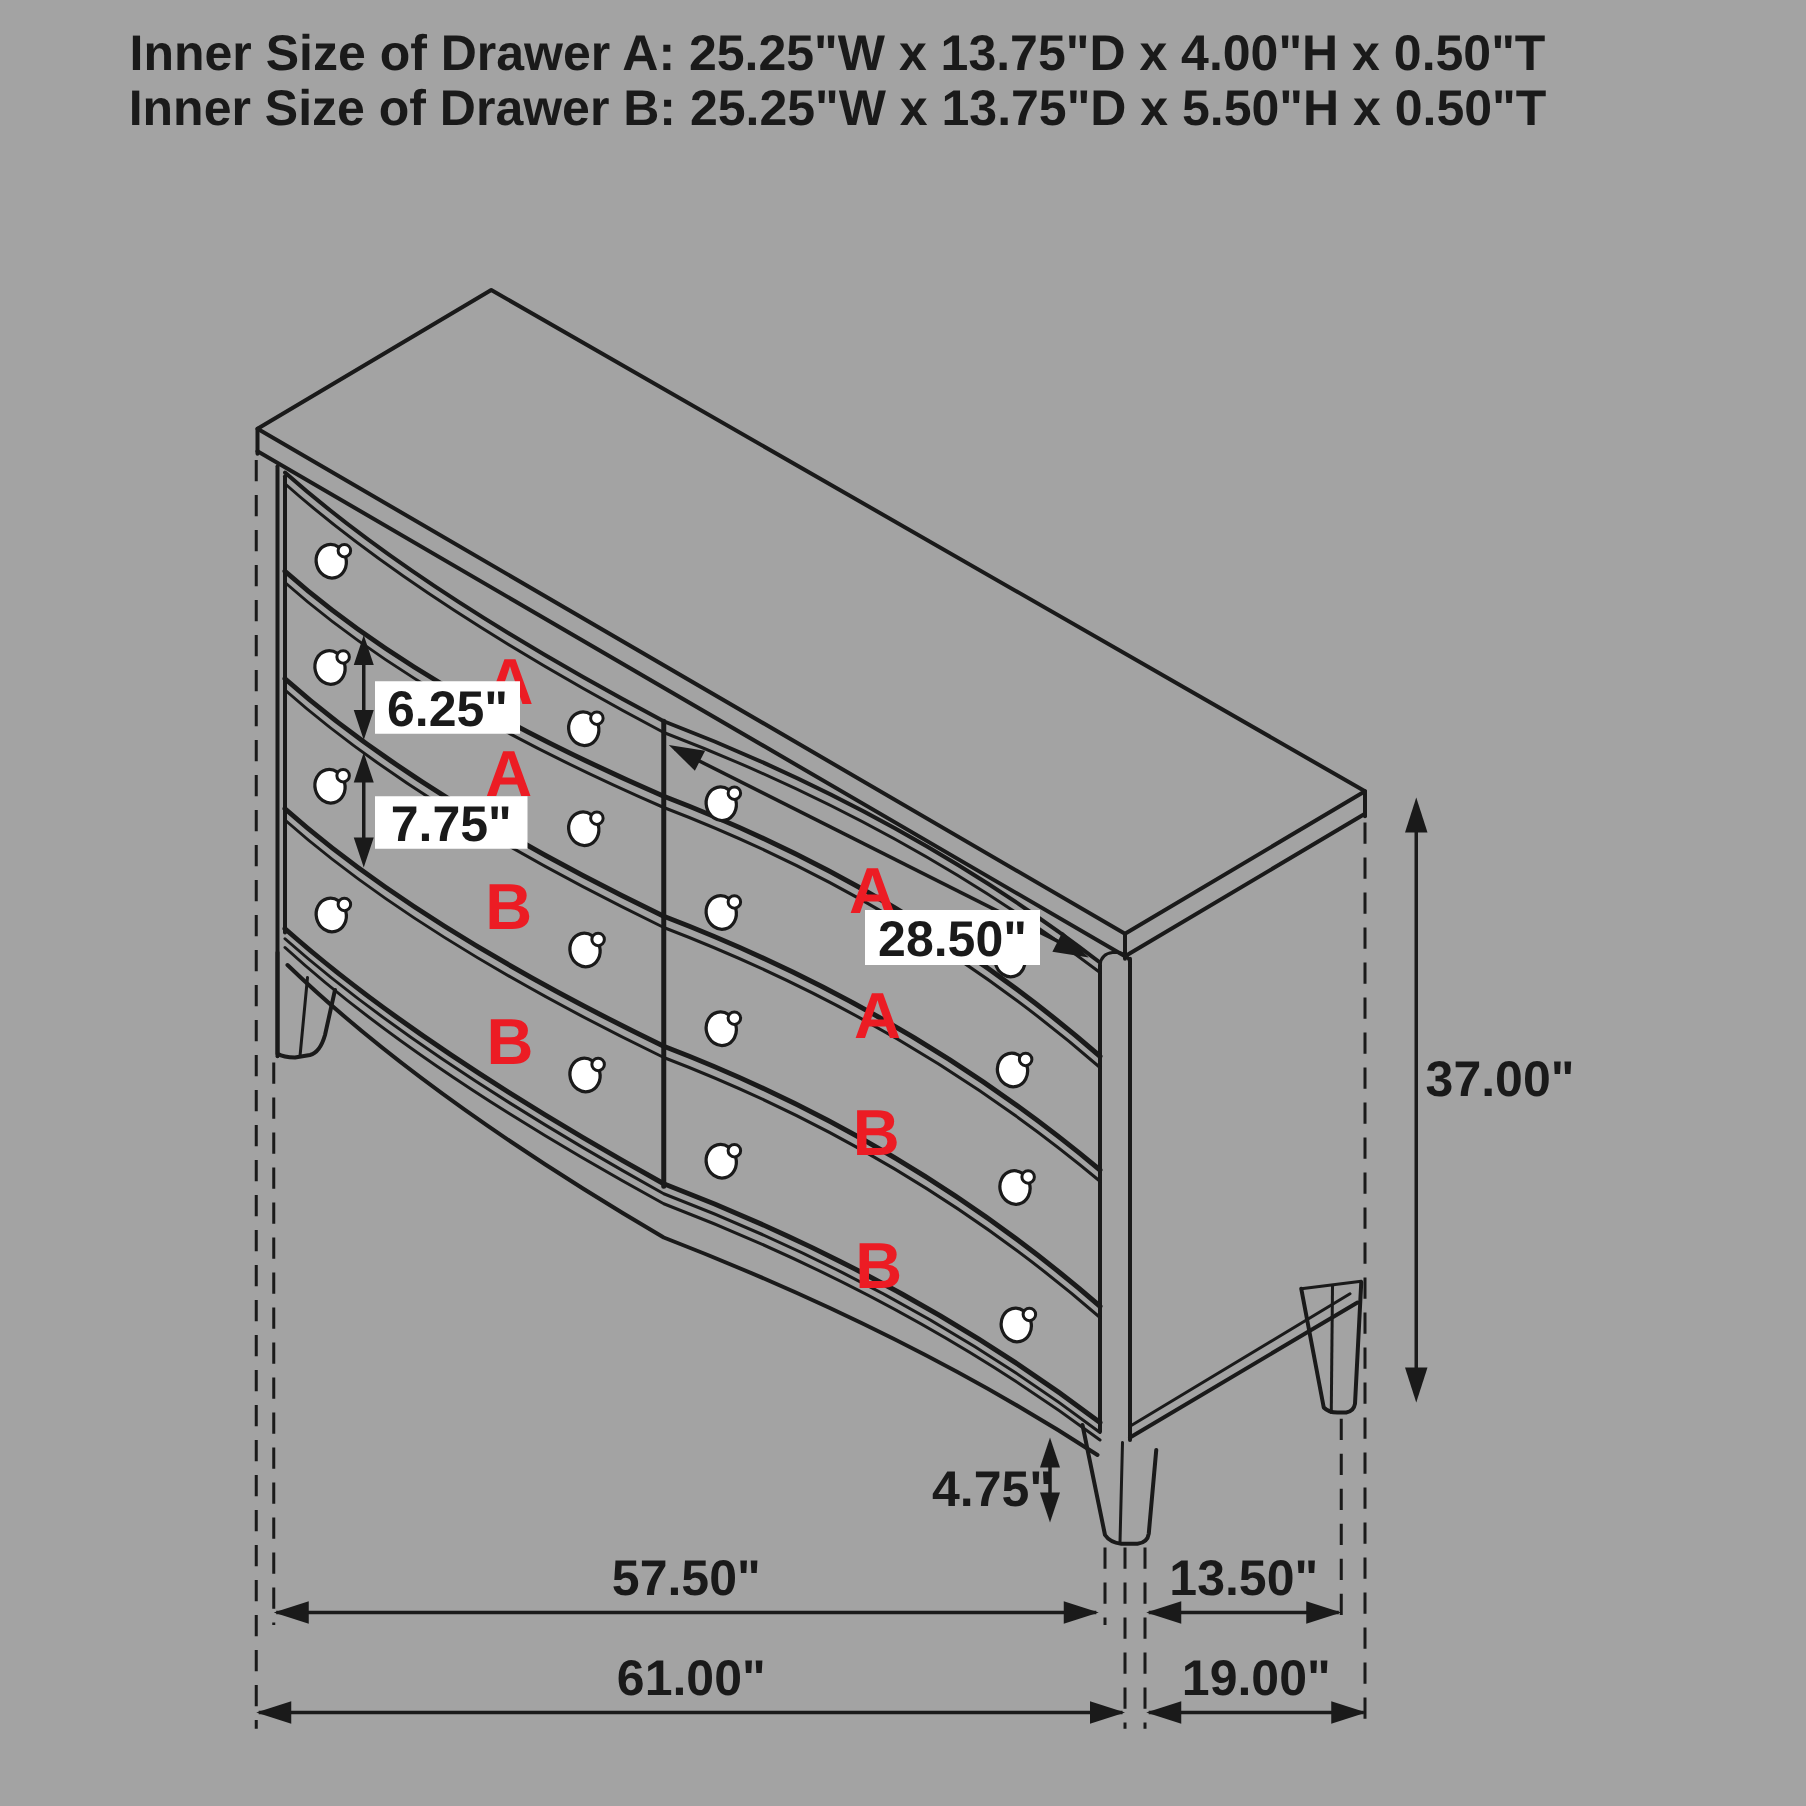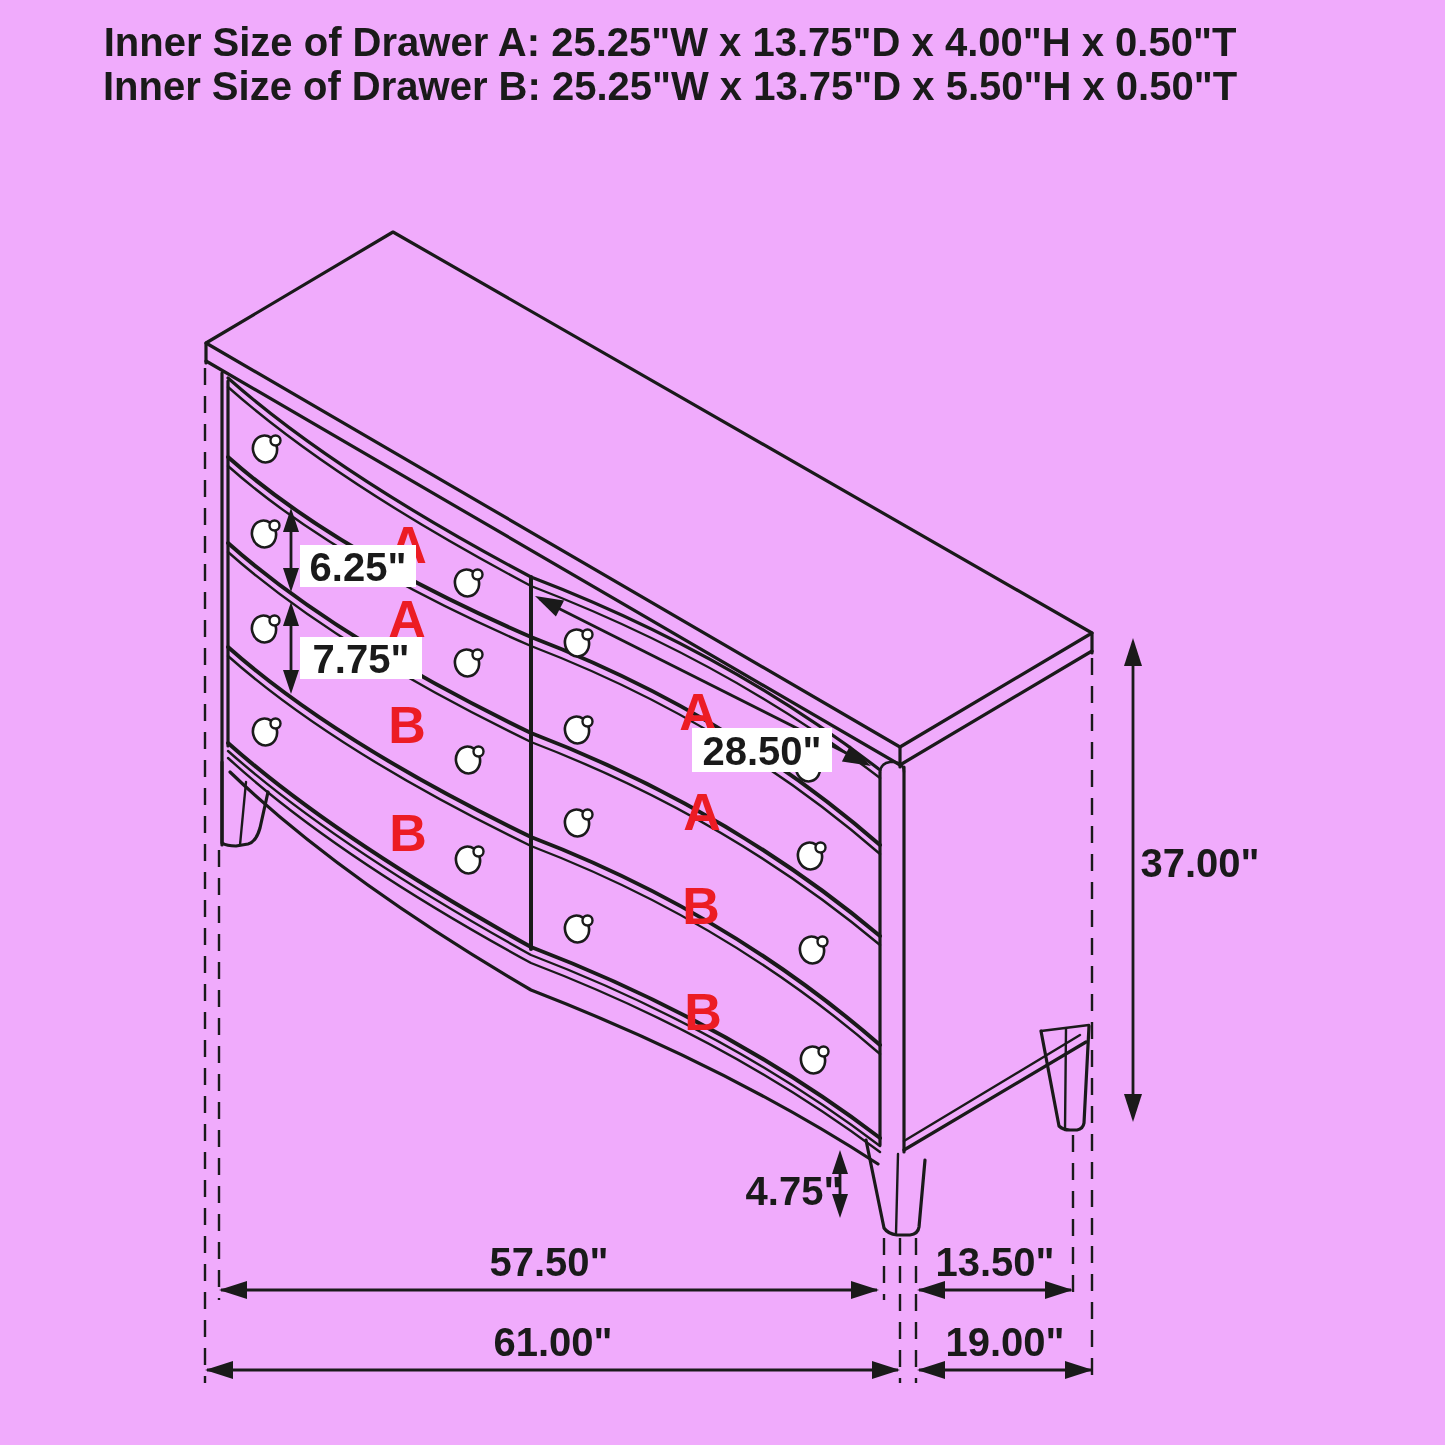--- a/index.html
+++ b/index.html
@@ -1,16 +1,16 @@
 <!DOCTYPE html>
 <html style="--line: #1a1a1a; --red: #ec1c24;"><head>
 <meta charset="utf-8">
 <style>
   html,body{margin:0;padding:0;background:#fff;}
-  .page{width:1445px;height:1445px;background:#f0abfc;position:relative;font-family:"Liberation Sans",sans-serif;}
+  .page{width:1445px;height:1445px;background:#a3a3a3;position:relative;font-family:"Liberation Sans",sans-serif;}
   svg{display:block;}
   .ln2{stroke:var(--line,#1a1a1a);stroke-width:2.4;fill:none;stroke-linecap:round;stroke-linejoin:round;}
   .ln3{stroke:var(--line,#1a1a1a);stroke-width:3.2;fill:none;stroke-linecap:round;stroke-linejoin:round;}
   .ln4{stroke:var(--line,#1a1a1a);stroke-width:4;fill:none;stroke-linecap:round;stroke-linejoin:round;}
   .dash{stroke:var(--line,#1a1a1a);stroke-width:2.4;fill:none;stroke-dasharray:17 11;}
   .dim{stroke:var(--line,#1a1a1a);stroke-width:2.8;fill:none;}
   .ah{fill:var(--line,#1a1a1a);stroke:none;}
   .mask{fill:#fff;stroke:none;}
   .hdr{font-weight:bold;font-size:40px;fill:var(--line,#1a1a1a);text-anchor:middle;}
   .dimtxt{font-weight:bold;font-size:40px;fill:var(--line,#1a1a1a);text-anchor:middle;}

